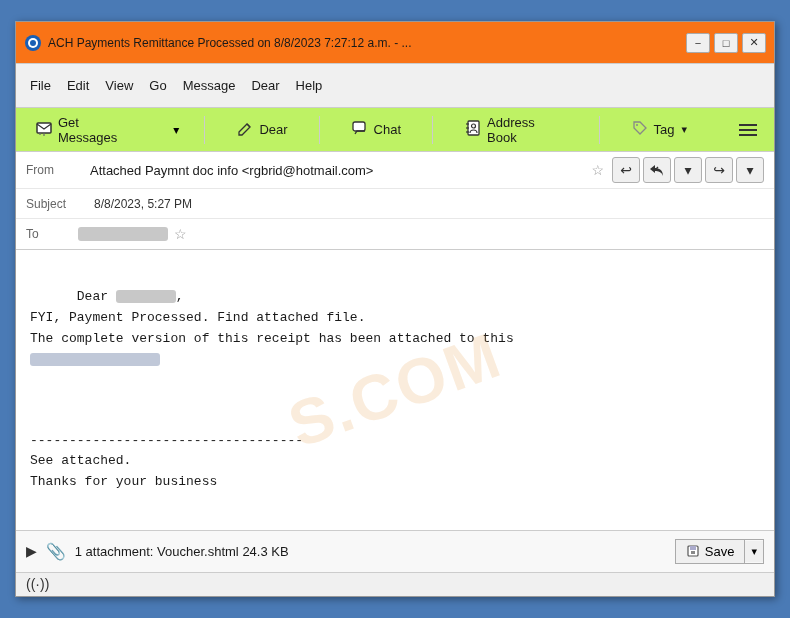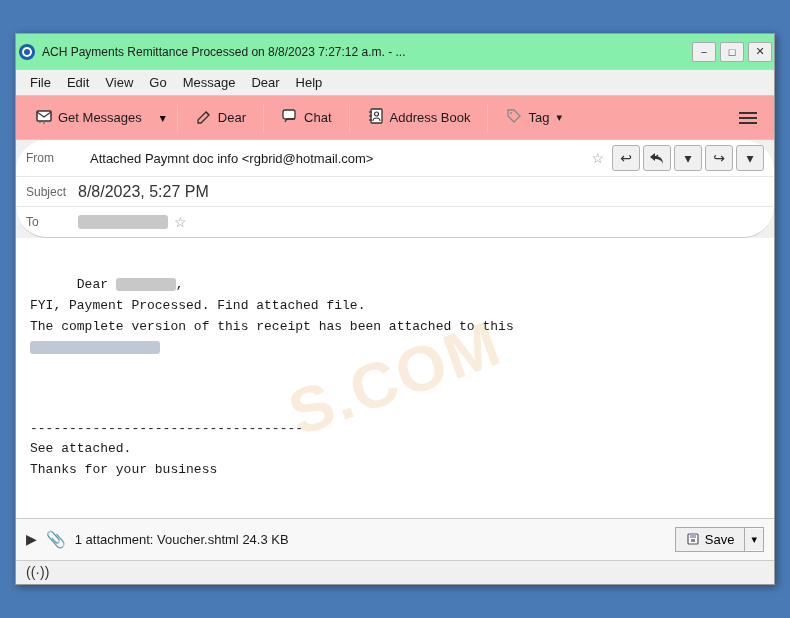--- a/index.html
+++ b/index.html
@@ -17,26 +17,26 @@
     .window {
       width: 760px;
       background: #f0f0f0;
       border: 1px solid #999;
       box-shadow: 2px 2px 8px rgba(0,0,0,0.4);
       display: flex;
       flex-direction: column;
     }
     
     .title-bar {
-      background: #86efac;
+      background: #f97316;
       border-bottom: 1px solid #ccc;
       display: flex;
       align-items: center;
-      padding: 6px 2px;
-      height: 36px;
+      padding: 6px 8px;
+      height: 42px;
       user-select: none;
     }
     .title-bar-icon {
       width: 18px;
       height: 18px;
       margin-right: 6px;
       flex-shrink: 0;
     }
     .title-bar-text {
       flex: 1;
@@ -65,39 +65,39 @@
       color: #333;
     }
 
     
     .menu-bar {
       background: #f0f0f0;
       display: flex;
       align-items: center;
       padding: 2px 6px;
       border-bottom: 1px solid #ccc;
-      height: 26px;
+      height: 44px;
     }
     .menu-item {
       padding: 2px 8px;
       cursor: pointer;
       font-size: 13px;
       color: #1a1a1a;
       border-radius: 3px;
     }
 
     
     .toolbar {
-      background: #fca5a5;
+      background: #bef264;
       display: flex;
       align-items: center;
       padding: 4px 8px;
       border-bottom: 1px solid #ccc;
       height: 44px;
-      gap: 2px;
+      gap: 16px;
     }
     .tool-btn {
       display: flex;
       align-items: center;
       gap: 5px;
       padding: 4px 10px;
       cursor: pointer;
       border-radius: 4px;
       border: 1px solid transparent;
       background: transparent;
@@ -143,21 +143,20 @@
       width: 18px;
       height: 2px;
       background: #333;
     }
 
     
     .email-header {
       background: white;
       border-bottom: 1px solid #ccc;
       padding: 0;
-      border-radius: 31px;
     }
     .email-header-row {
       display: flex;
       align-items: center;
       padding: 5px 10px;
       border-bottom: 1px solid #e8e8e8;
       min-height: 30px;
     }
     .email-header-row:last-child { border-bottom: none; }
     .header-label {
@@ -195,22 +194,22 @@
       color: #333;
     }
     .star-icon {
       color: #999;
       cursor: pointer;
       font-size: 14px;
       margin-left: 6px;
     }
     .date-text {
       color: #333;
-      font-size: 16px;
-      margin-left: 0;
+      font-size: 12px;
+      margin-left: 16px;
       white-space: nowrap;
     }
     .blurred-text {
       display: inline-block;
       background: #c8c8c8;
       border-radius: 3px;
       height: 14px;
       vertical-align: middle;
     }
 

